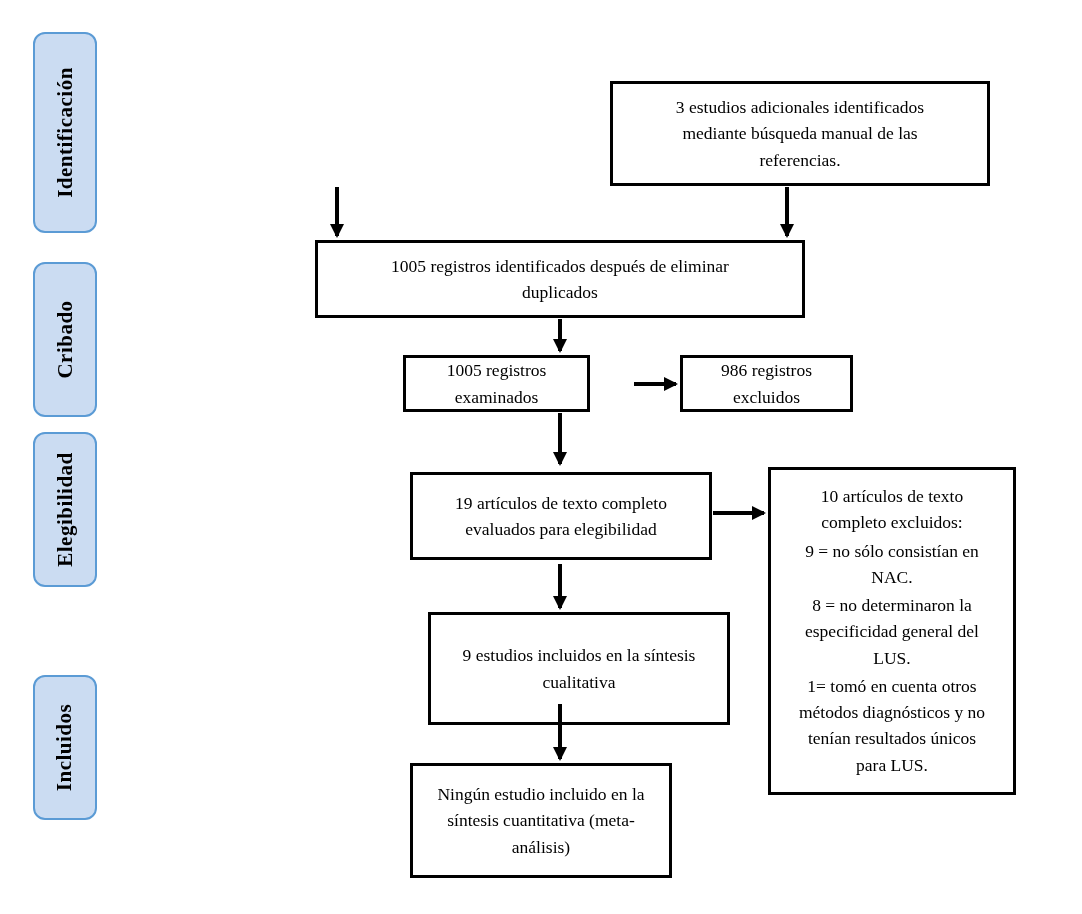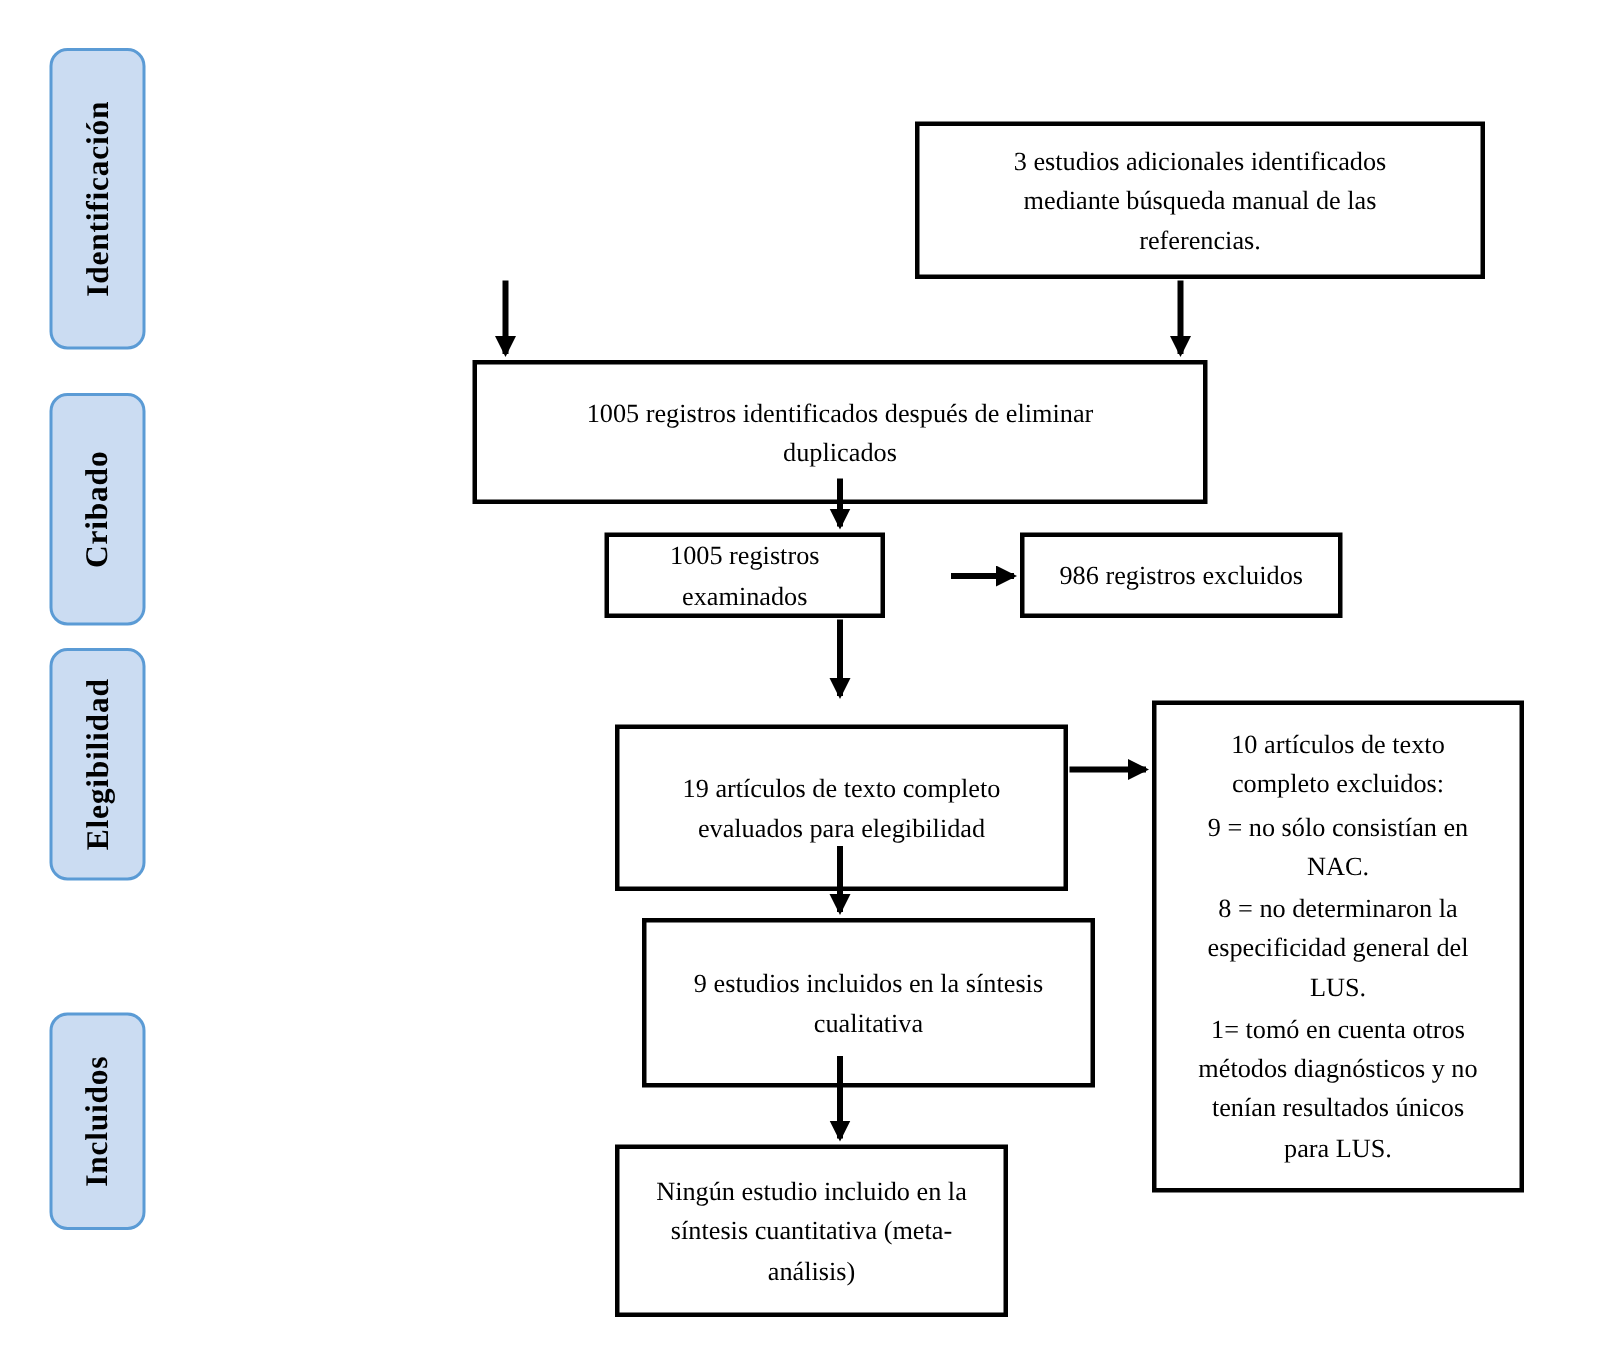--- a/index.html
+++ b/index.html
@@ -82,33 +82,33 @@
   </div>
   <div class="stage" style="left:33px; top:675px; width:64px; height:145px;">
     <div class="vtext">Incluidos</div>
   </div>
 
 
   <div class="fbox" id="box-manual" style="left:610px; top:81px; width:380px; height:105px;">
     <p>3 estudios adicionales identificados mediante búsqueda manual de las referencias.</p>
   </div>
 
-  <div class="fbox" id="box-dedup" style="left:315px; top:240px; width:490px; height:96px;align-items:flex-end;">
+  <div class="fbox" id="box-dedup" style="left:315px; top:240px; width:490px; height:78px;align-items:flex-end;">
     <p>1005 registros identificados después de eliminar duplicados</p>
   </div>
 
   <div class="fbox" id="box-screened" style="left:403px; top:355px; width:187px; height:57px;">
     <p>1005 registros examinados</p>
   </div>
 
-  <div class="fbox" id="box-excluded" style="left:680px; top:355px; width:215px; height:57px;">
+  <div class="fbox" id="box-excluded" style="left:680px; top:355px; width:173px; height:57px;">
     <p>986 registros excluidos</p>
   </div>
 
-  <div class="fbox" id="box-fulltext" style="left:410px; top:483px; width:302px; height:111px;">
+  <div class="fbox" id="box-fulltext" style="left:410px; top:472px; width:302px; height:88px;">
     <p>19 artículos de texto completo evaluados para elegibilidad</p>
   </div>
 
   <div class="fbox" id="box-exclusions" style="left:768px; top:467px; width:248px; height:328px;">
     <p>10 artículos de texto completo excluidos:</p>
     <p>9 = no sólo consistían en NAC.</p>
     <p>8 = no determinaron la especificidad general del LUS.</p>
     <p>1= tomó en cuenta otros métodos diagnósticos y no tenían resultados únicos para LUS.</p>
   </div>
 

